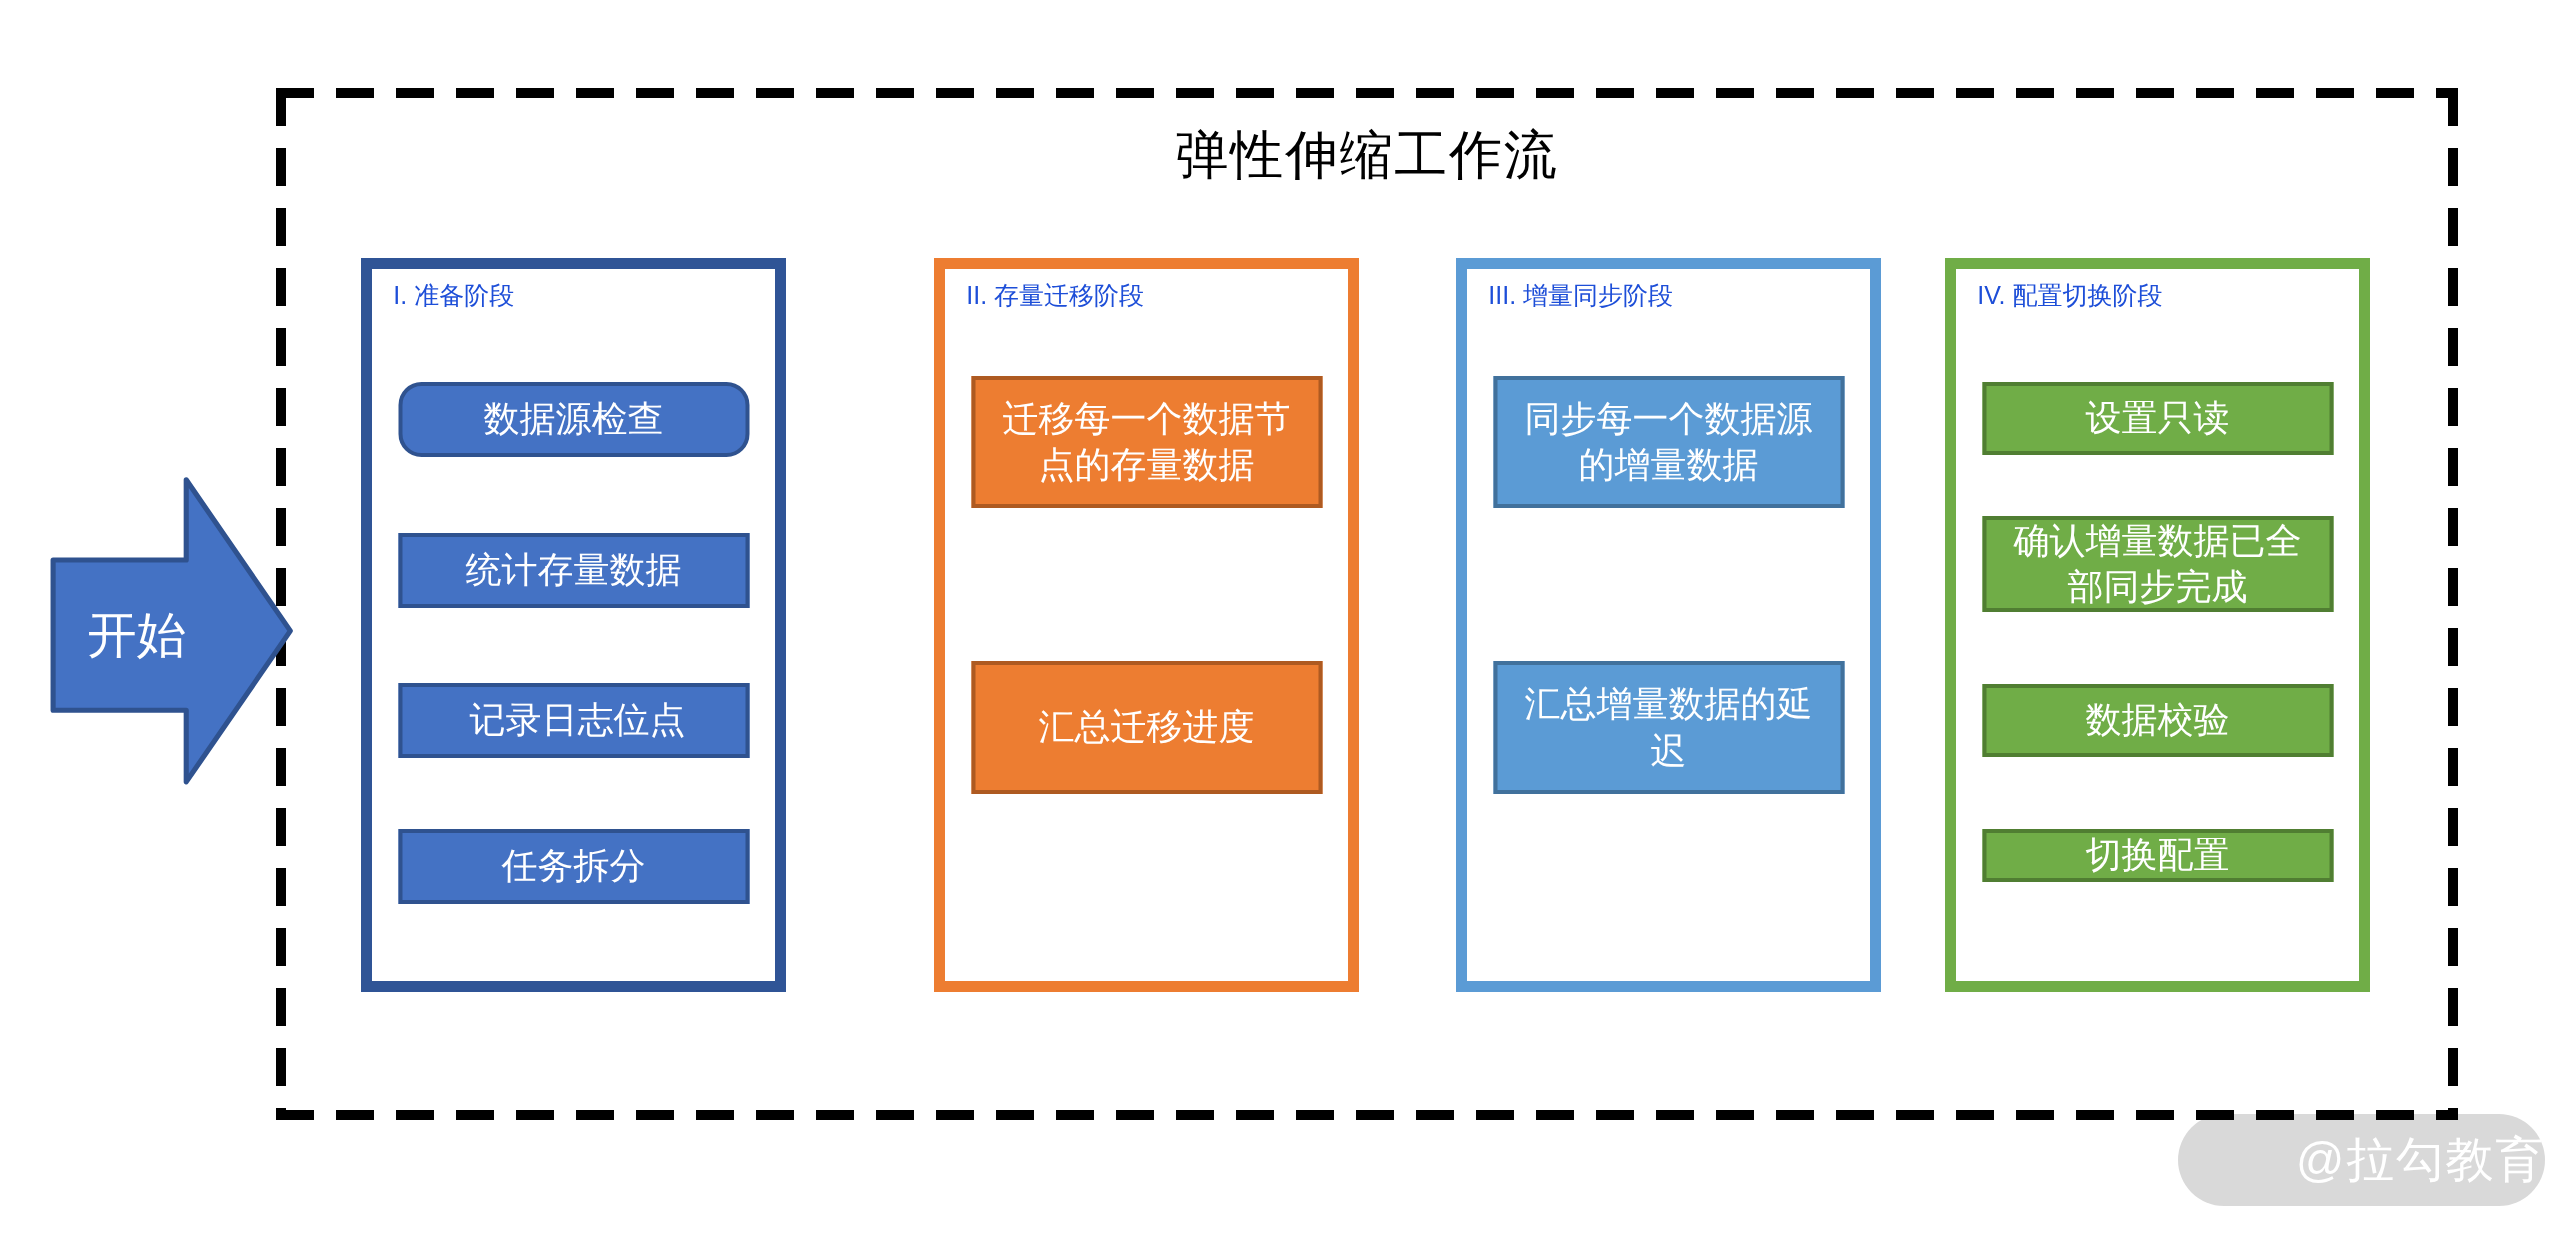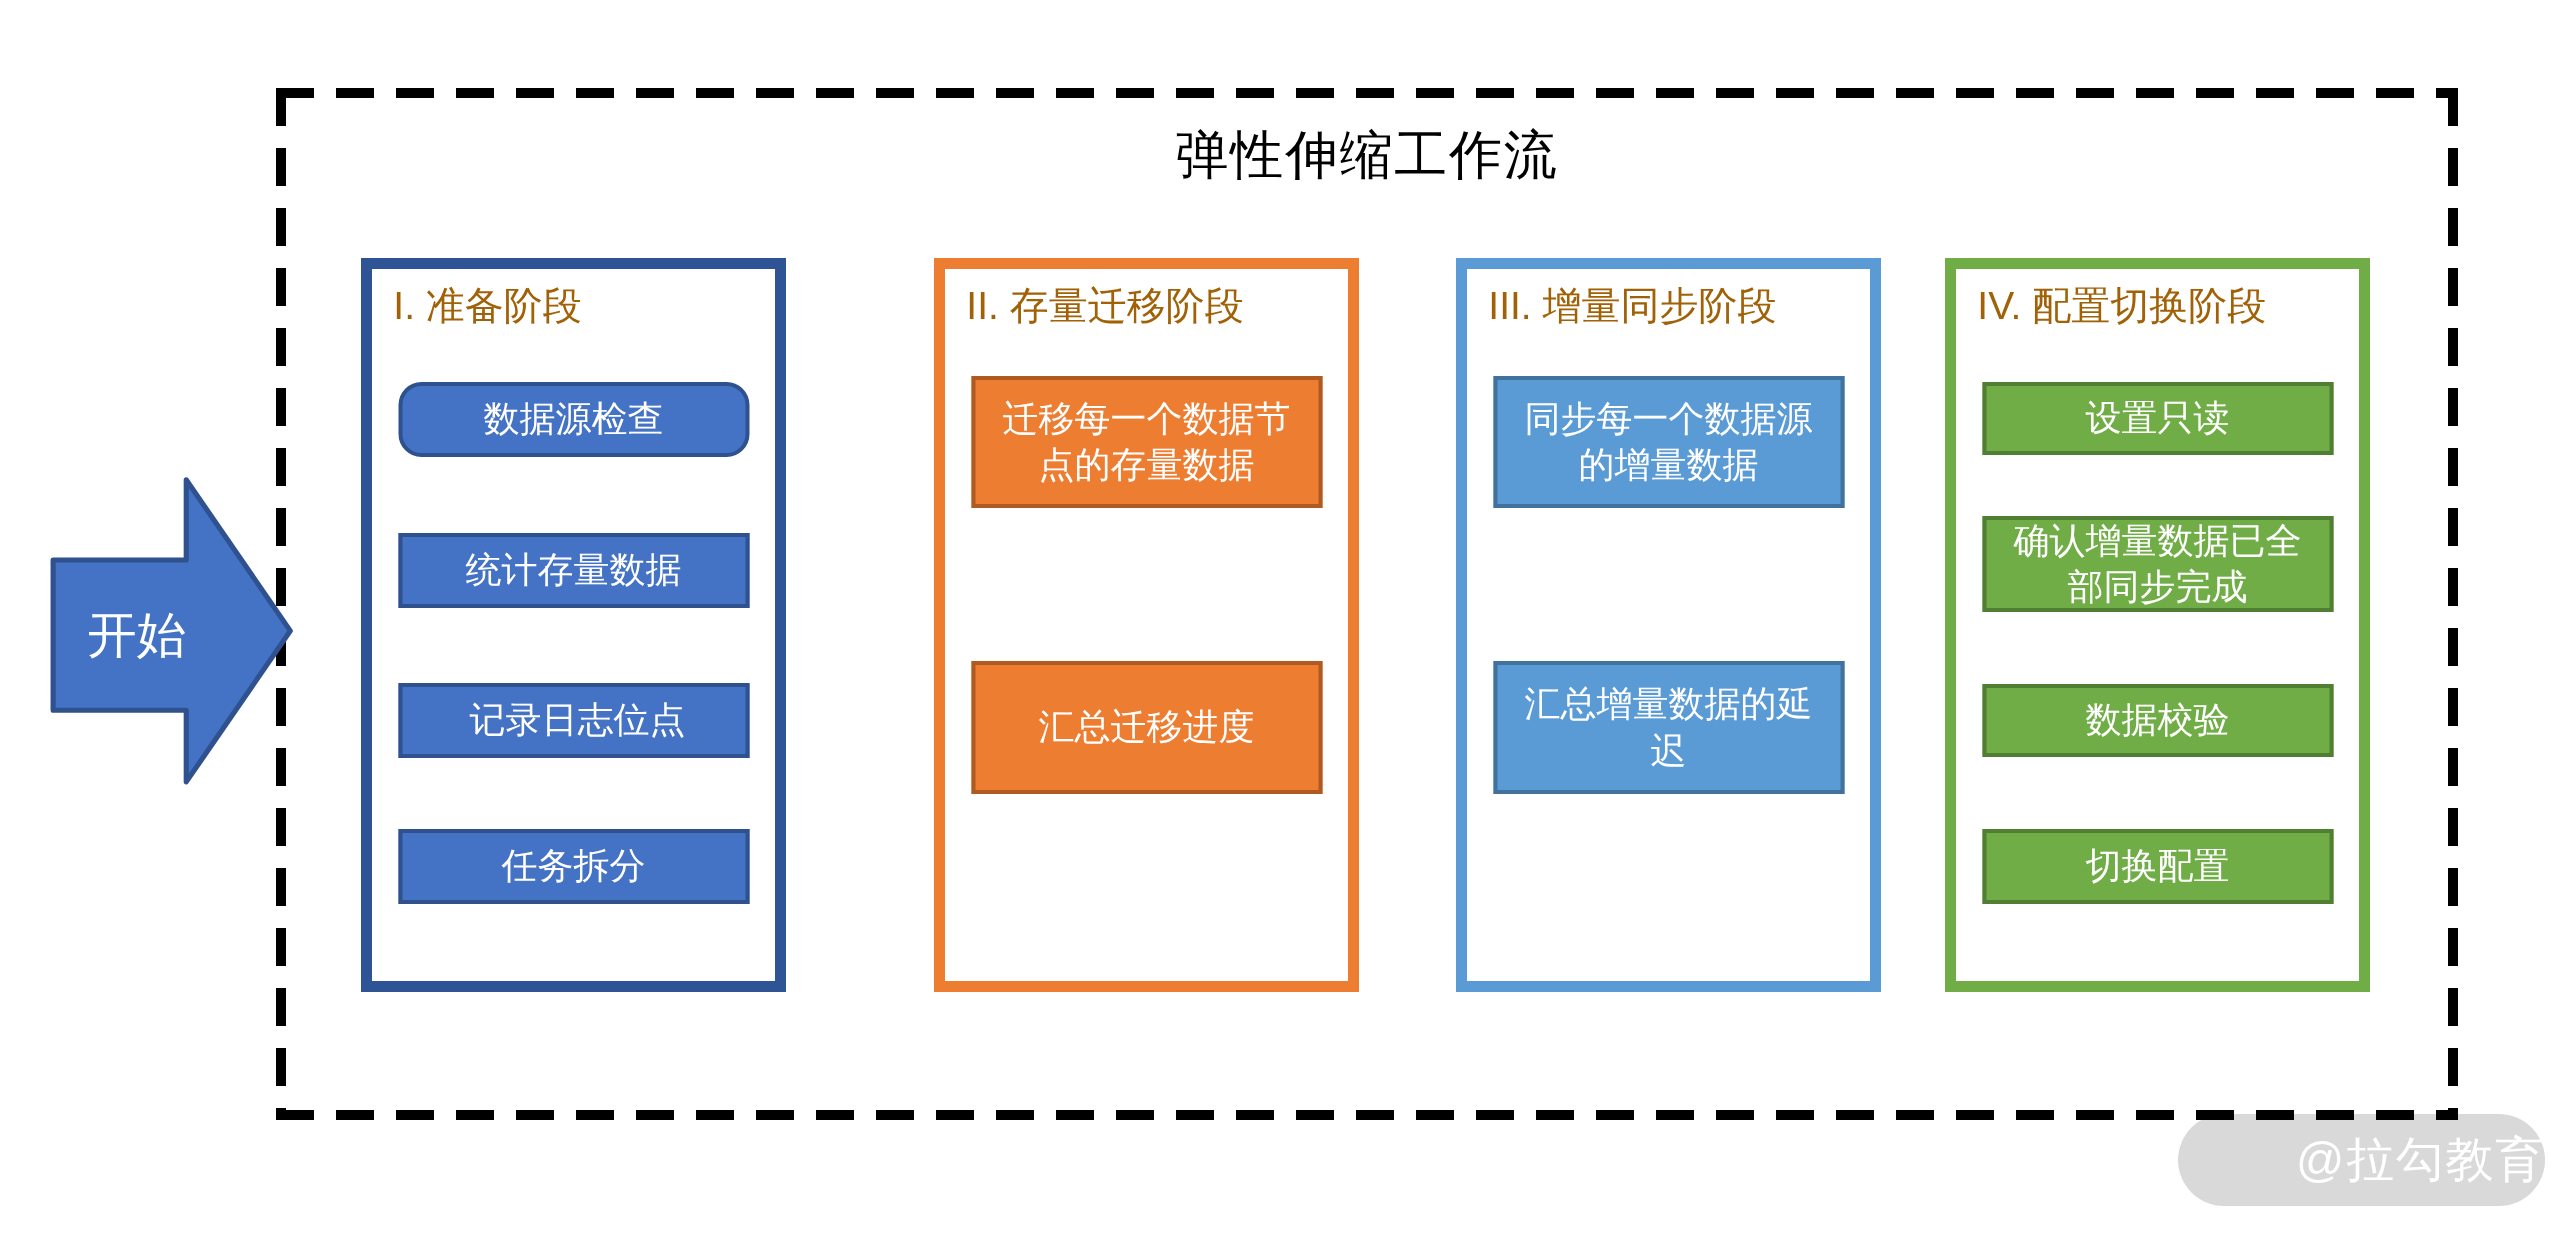--- a/index.html
+++ b/index.html
@@ -28,21 +28,21 @@
   .start-arrow{position:absolute;left:47px;top:473px;width:252px;height:320px;z-index:2;}
   .start-arrow text{fill:#ffffff;font-size:58px;font-family:"Liberation Sans","DejaVu Sans",sans-serif;}
 
   
   .phase{position:absolute;top:258px;width:425px;height:734px;box-sizing:border-box;
          border:11px solid #000;background:#fff;z-index:2;}
   .phase-1{left:361px;border-color:#2F5496;}
   .phase-2{left:890px;border-color:#ED7D31;margin-left:44px;}
   .phase-3{left:1456px;border-color:#5B9BD5;}
   .phase-4{left:1945px;border-color:#70AD47;}
-  .phase-heading{position:absolute;top:10.2px;left:21.3px;font-size:39px;color:#a16207;white-space:nowrap;}
+  .phase-heading{position:absolute;top:10.2px;left:21.3px;font-size:25px;color:#1d4ed8;white-space:nowrap;}
 
   .step{
     position:absolute;left:50%;transform:translateX(-50%);width:351px;box-sizing:border-box;
     display:flex;align-items:center;justify-content:center;text-align:center;
     color:#ffffff;font-size:36px;line-height:1.28;border:4.3px solid #000;white-space:pre-line;
   }
   .phase-1 .step{background:#4472C4;border-color:#2F528F;}
   .phase-2 .step{background:#ED7D31;border-color:#AE5A21;}
   .phase-3 .step{background:#5B9BD5;border-color:#41719C;}
   .phase-4 .step{background:#70AD47;border-color:#507E32;text-align:center;}
@@ -54,21 +54,21 @@
 
   .phase-2 .s1{top:107px;height:132px;}
   .phase-2 .s2{top:392px;height:133px;}
 
   .phase-3 .s1{top:107px;height:132px;}
   .phase-3 .s2{top:392px;height:133px;}
 
   .phase-4 .s1{top:113px;height:73px;}
   .phase-4 .s2{top:247px;height:96px;}
   .phase-4 .s3{top:415px;height:73px;}
-  .phase-4 .s4{top:560px;height:75px;}
+  .phase-4 .s4{top:560px;height:53px;}
 
   
   .watermark{
     position:absolute;left:2178px;top:1114px;width:367px;height:92px;border-radius:46px;
     background:#D9D9D9;display:flex;align-items:center;justify-content:flex-end;z-index:0;
   }
   .watermark span{color:#ffffff;font-size:48px;letter-spacing:1.7px;}
 </style>
 </head>
 <body>

